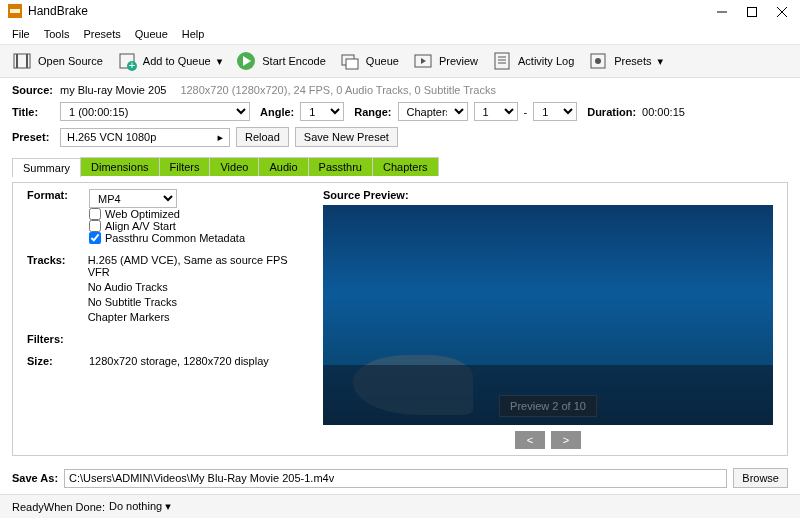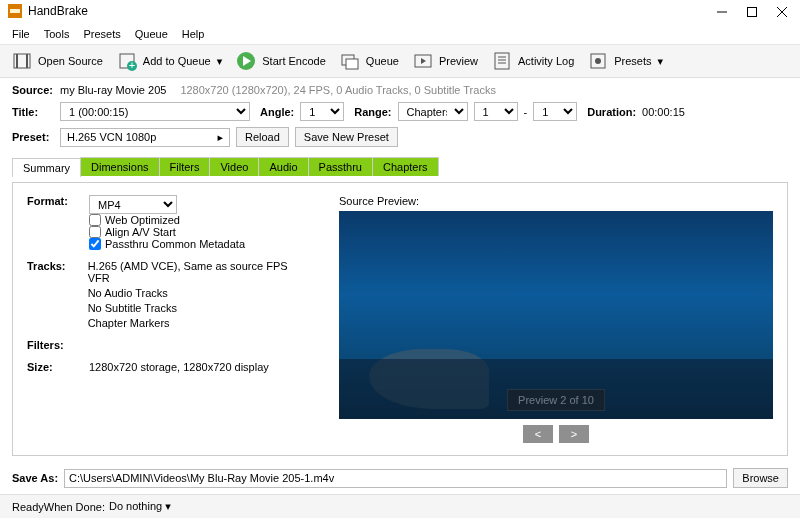--- a/index.html
+++ b/index.html
@@ -16,21 +16,21 @@
 .tool .ticon{width:20px;height:20px;display:flex;align-items:center;justify-content:center}
 .content{padding:6px 12px;flex:1;display:flex;flex-direction:column;gap:6px}
 .row{display:flex;align-items:center;gap:6px}
 .lbl{font-weight:bold;min-width:42px}
 .graytxt{color:#888}
 select,input[type=text]{border:1px solid #bbb;background:#fff;padding:1px 4px;height:19px;font-size:11px}
 .btn{border:1px solid #bbb;background:#f4f4f4;padding:2px 8px;cursor:default;height:20px;display:flex;align-items:center}
 .tabs{display:flex;margin-top:4px}
 .tab{border:1px solid #ccc;border-bottom:none;padding:3px 10px;background:#84cc16;margin-right:-1px;cursor:default}
 .tab.active{background:#fff;position:relative;top:1px;font-weight:normal}
-.tabbody{border:1px solid #ccc;padding:12px 14px;display:flex;gap:32px;flex:1}
+.tabbody{border:1px solid #ccc;padding:6px 14px;display:flex;gap:16px;flex:1}
 .leftcol{flex:0 0 280px;display:flex;flex-direction:column;gap:10px}
 .fieldrow{display:flex;gap:8px}
 .fieldrow .flab{font-weight:bold;width:54px}
 .chk{display:flex;align-items:center;gap:4px;margin-left:62px}
 .chk input{width:12px;height:12px}
 .rightcol{flex:1;display:flex;flex-direction:column}
 .preview{flex:1;background:linear-gradient(180deg,#0a3a6a 0%,#0c5a9a 40%,#0a4a7a 70%,#083050 100%);position:relative;margin-top:4px;height:210px}
 .preview::after{content:"";position:absolute;bottom:0;left:0;right:0;height:60px;background:rgba(10,30,50,0.6)}
 .preview .shark{position:absolute;bottom:10px;left:30px;width:120px;height:60px;background:rgba(60,90,110,0.7);border-radius:50% 40% 10% 60%}
 .pbadge{position:absolute;bottom:8px;left:50%;transform:translateX(-50%);background:rgba(40,40,40,0.9);color:#fff;padding:4px 10px;border:1px solid #555;font-size:10px}
@@ -227,21 +227,21 @@
       </div>
       <div class="fieldrow">
         <span class="flab">Filters:</span>
       </div>
       <div class="fieldrow">
         <span class="flab">Size:</span>
         <span>1280x720 storage, 1280x720 display</span>
       </div>
     </div>
     <div class="rightcol">
-      <span style="font-weight:normal">Source Preview:</span>
+      <span style="font-weight:bold">Source Preview:</span>
       <div class="preview">
         <div class="shark"></div>
         <div class="pbadge"><span>Preview 2 of 10</span></div>
       </div>
       <div class="navbtns">
         <div class="navbtn">&lt;</div>
         <div class="navbtn">&gt;</div>
       </div>
     </div>
   </div>

